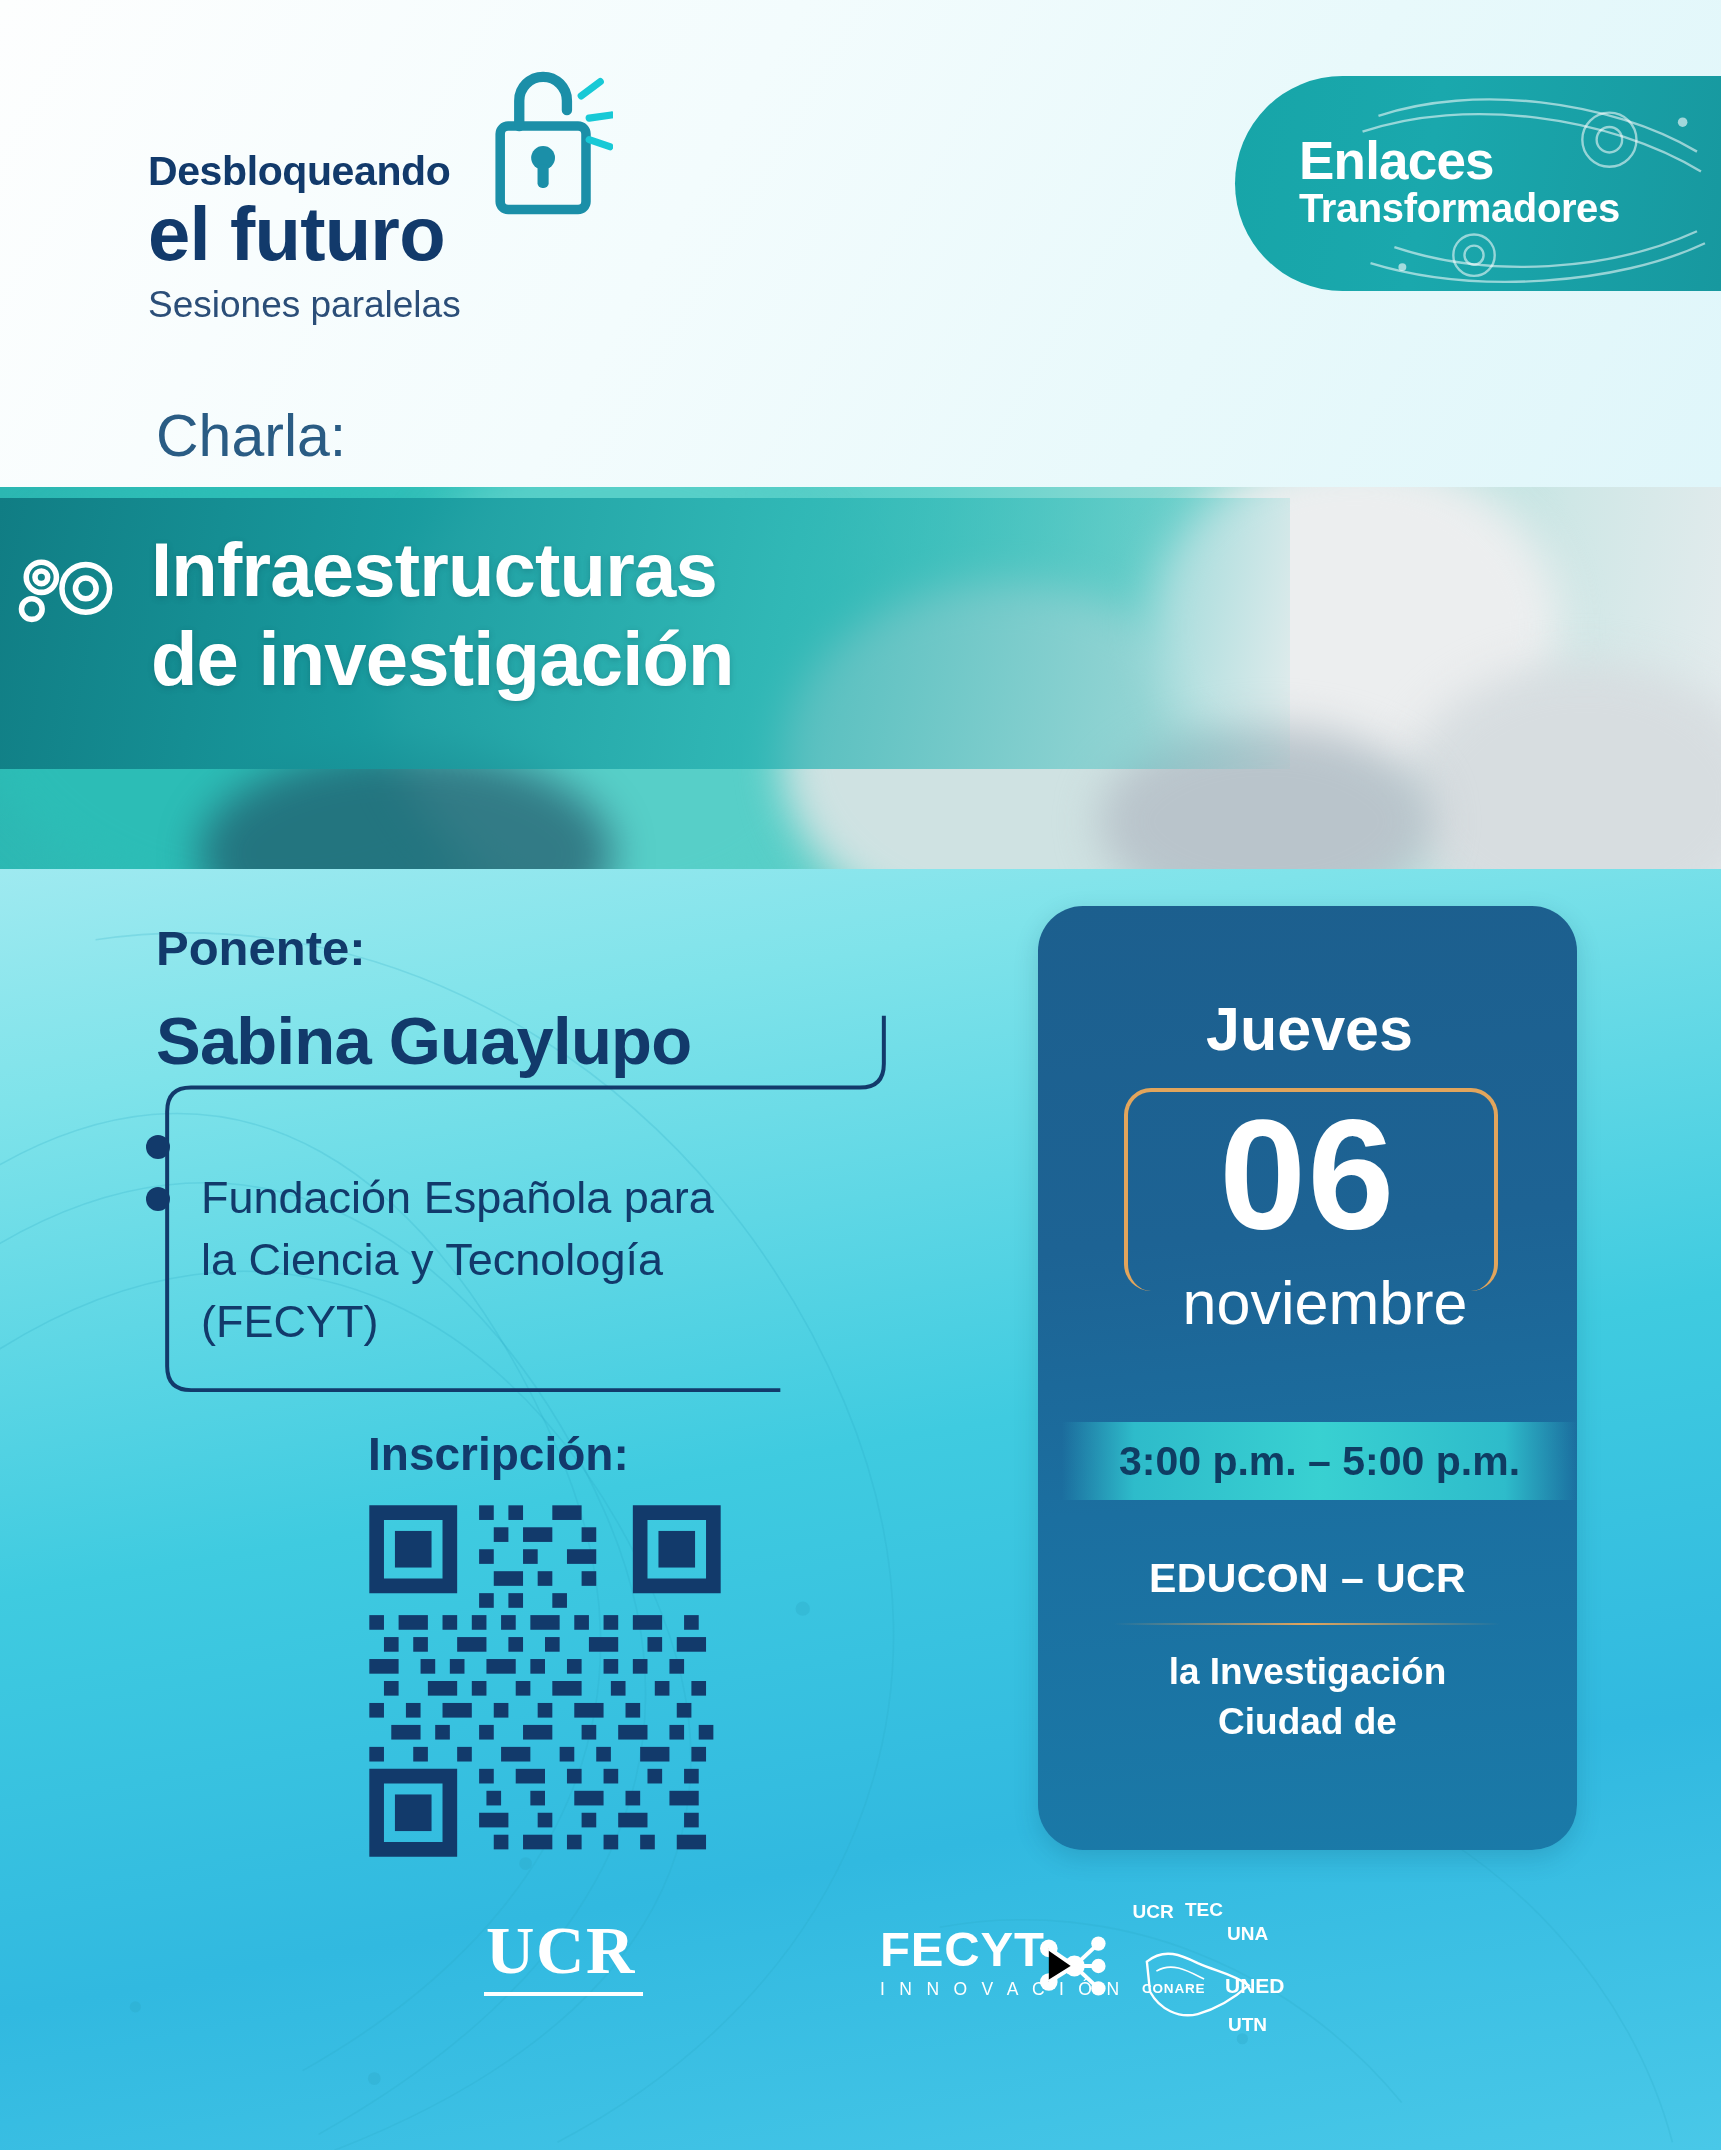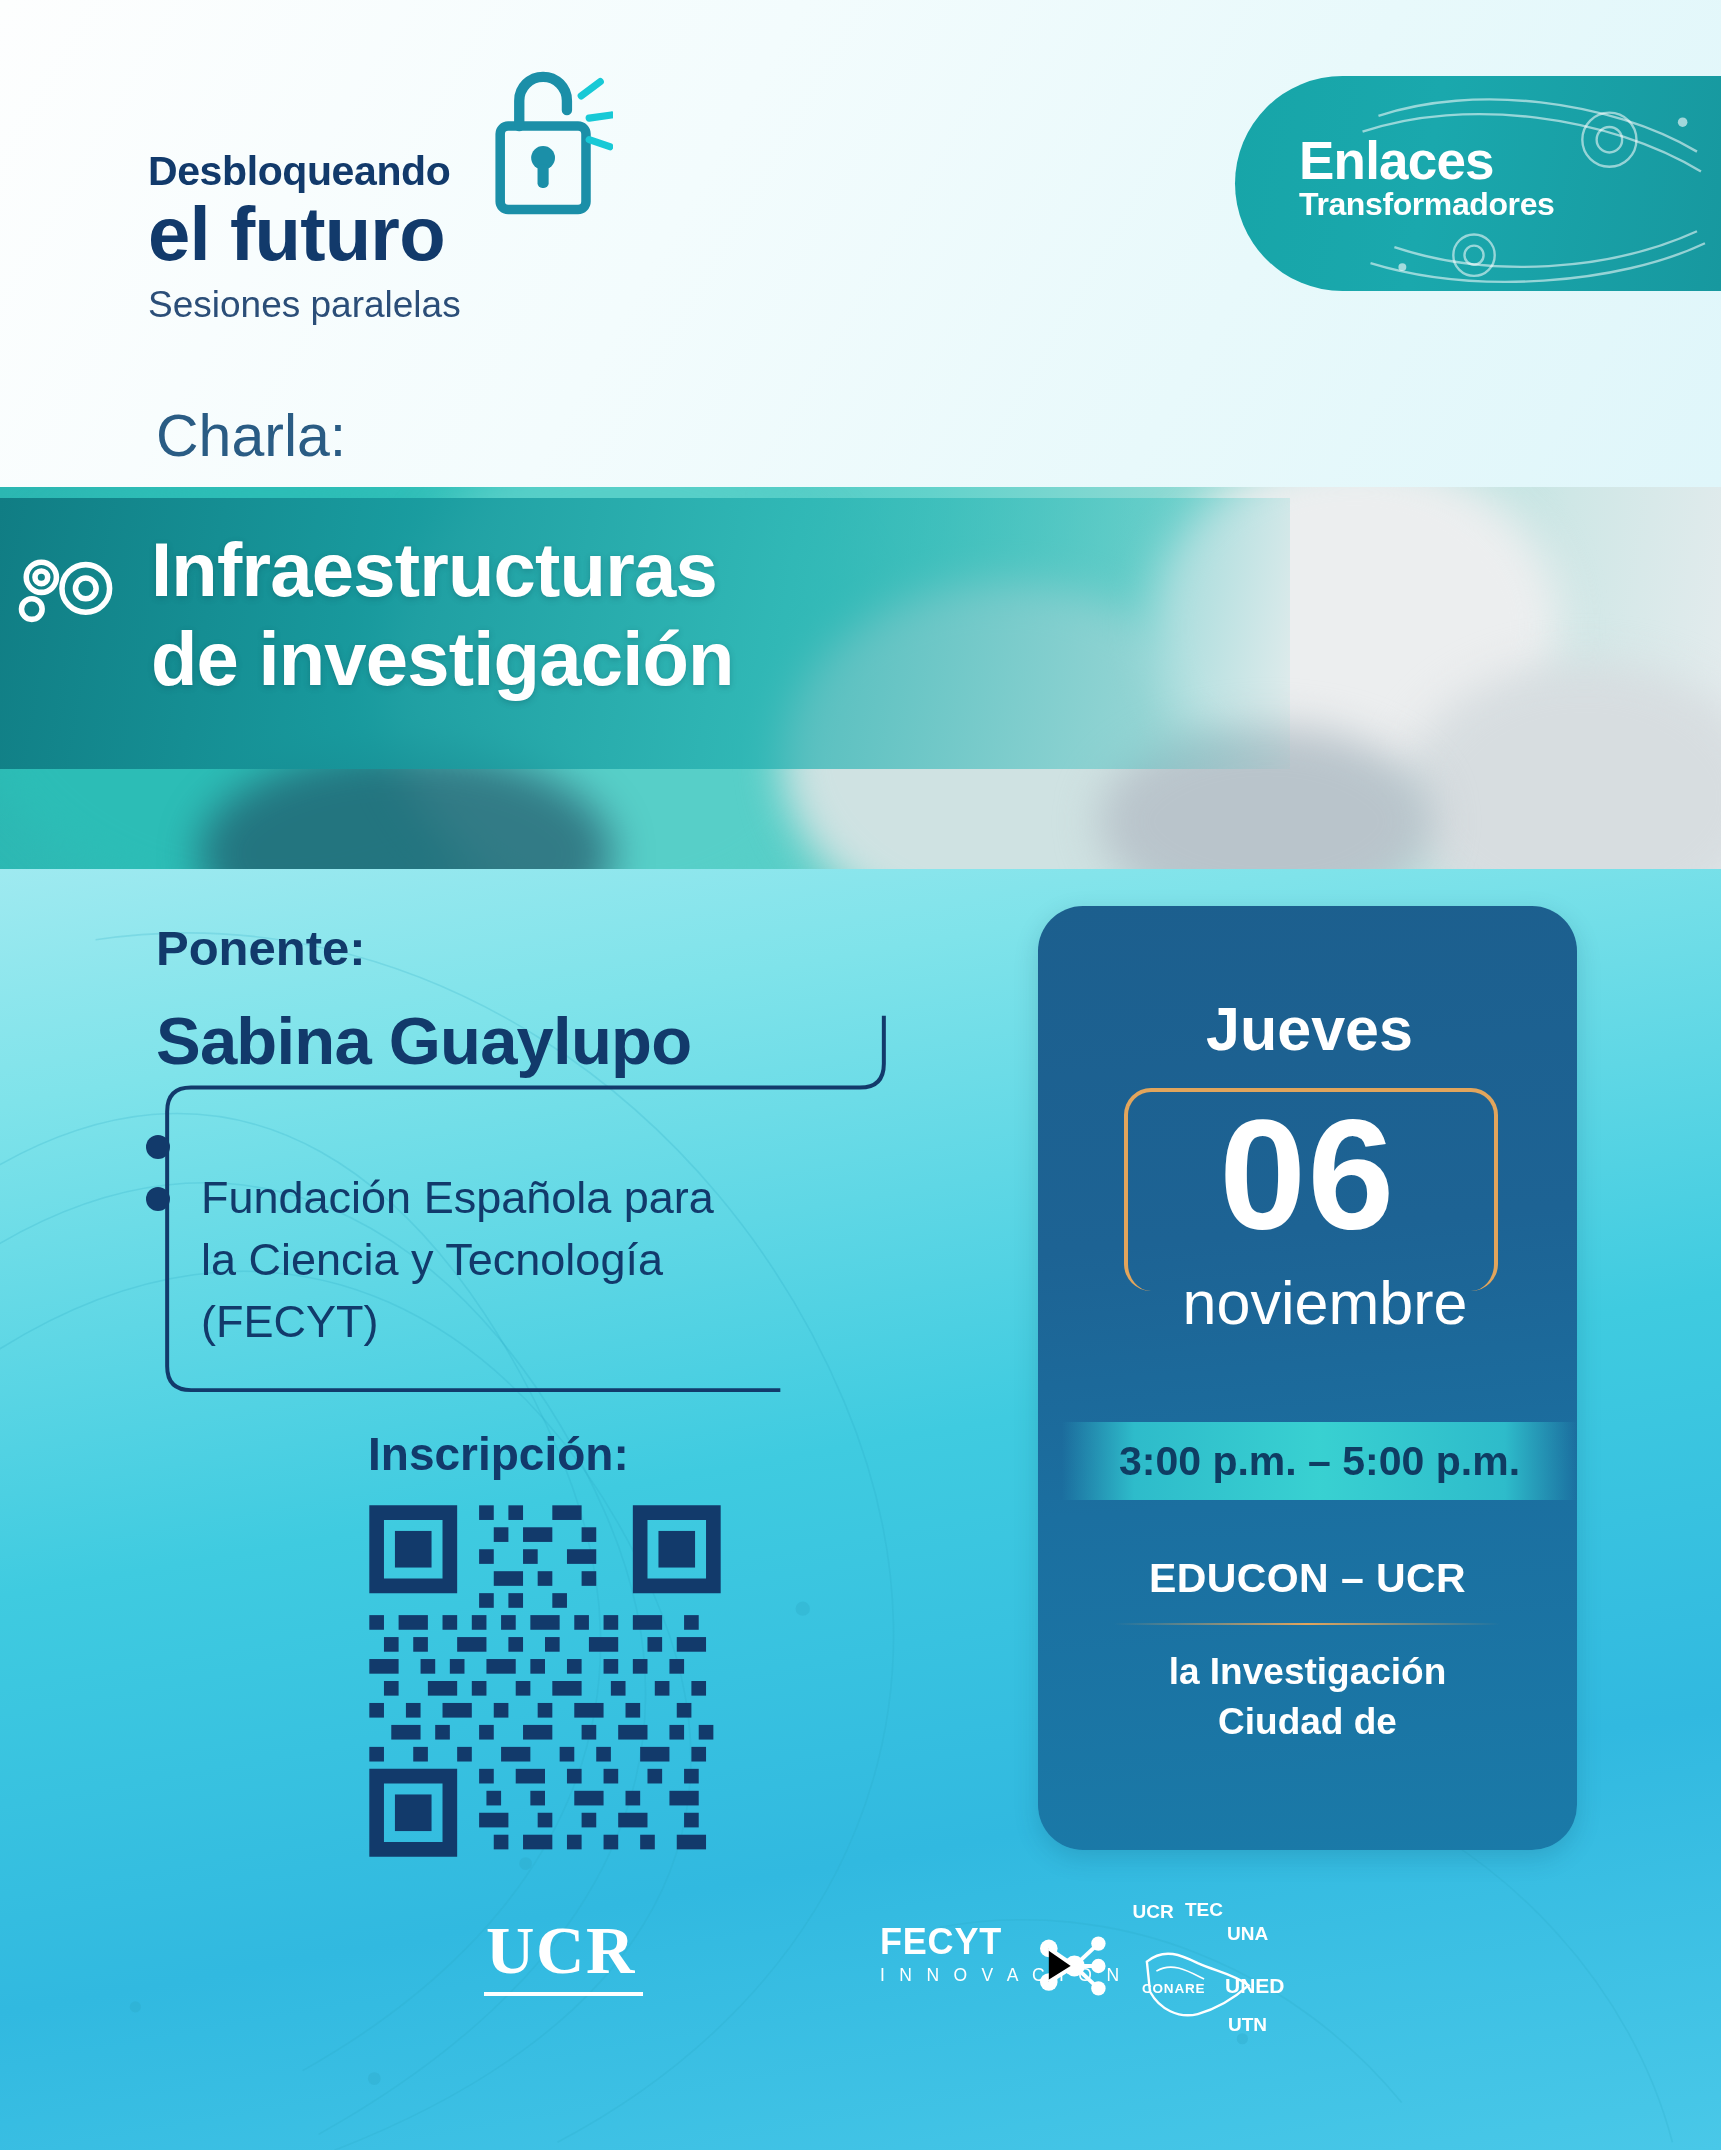--- a/index.html
+++ b/index.html
@@ -83,21 +83,21 @@
   }
   .badge-text {
     position: absolute;
     left: 64px;
     top: 57px;
     color: #ffffff;
     font-weight: 800;
     line-height: 1.04;
   }
   .badge-text .l1 { font-size: 53px; letter-spacing: -0.8px;}
-  .badge-text .l2 { font-size: 32px; letter-spacing: -0.4px;}
+  .badge-text .l2 { font-size: 40px; letter-spacing: -0.4px;}
 
   
   .charla {
     position: absolute;
     left: 156px;
     top: 402px;
     font-size: 59px;
     color: #2a5c84;
     font-weight: 400;
   }
@@ -347,21 +347,21 @@
     line-height: 1;
   }
   .logo-vi .l1 { font-size: 17.5px; letter-spacing: 1.2px; margin-top: 4.8px;}
   .logo-vi .l2 { font-size: 21px; font-weight: 800; letter-spacing: 0.8px;}
   .logo-fecyt {
     position: absolute;
     left: 880px;
     top: 41px;
     color: #ffffff;
   }
-  .logo-fecyt .l1 { font-size: 36px; font-weight: 800; letter-spacing: 0.8px;}
+  .logo-fecyt .l1 { font-size: 49px; font-weight: 800; letter-spacing: 0.8px;}
   .logo-fecyt .l2 { font-size: 17.5px; letter-spacing: 4.8px; margin-top: 1.6px;}
   .logo-conare {
     position: absolute;
     left: 1115px;
     top: 17.5px;
     width: 175px;
     height: 151px;
     color: #ffffff;
   }
   .cn { position: absolute; font-weight: 800; }

